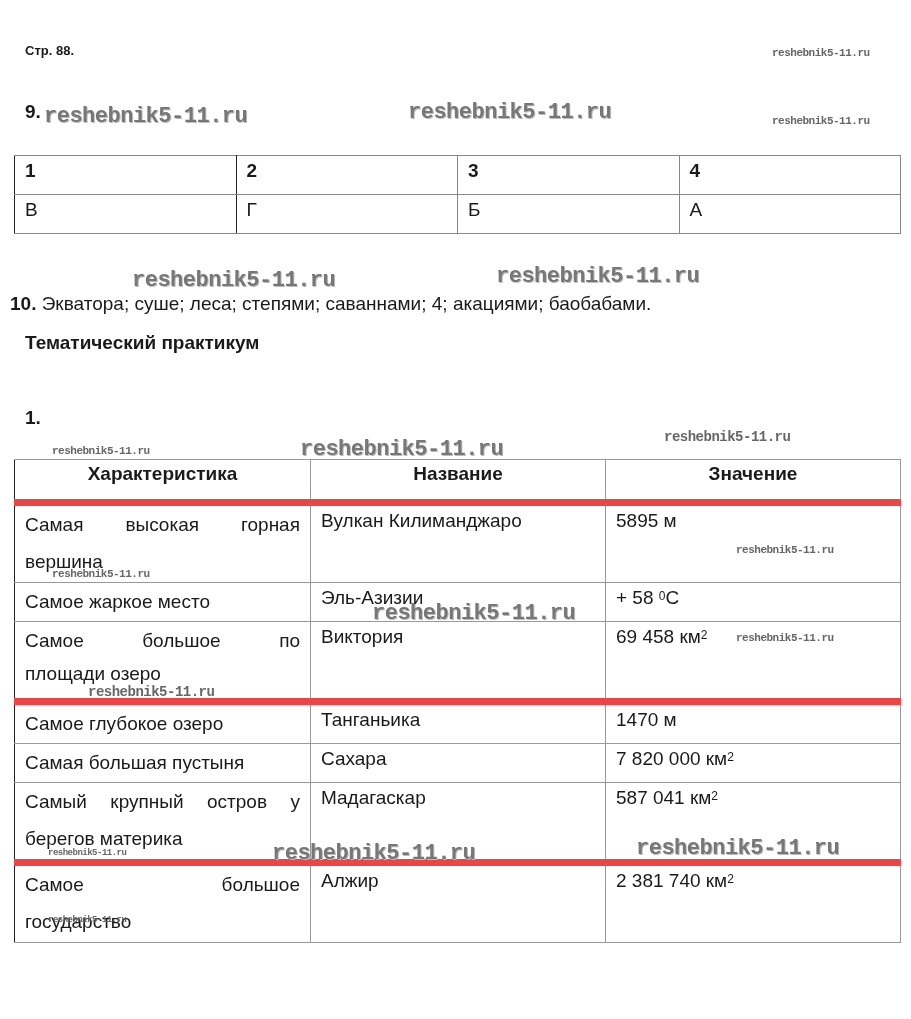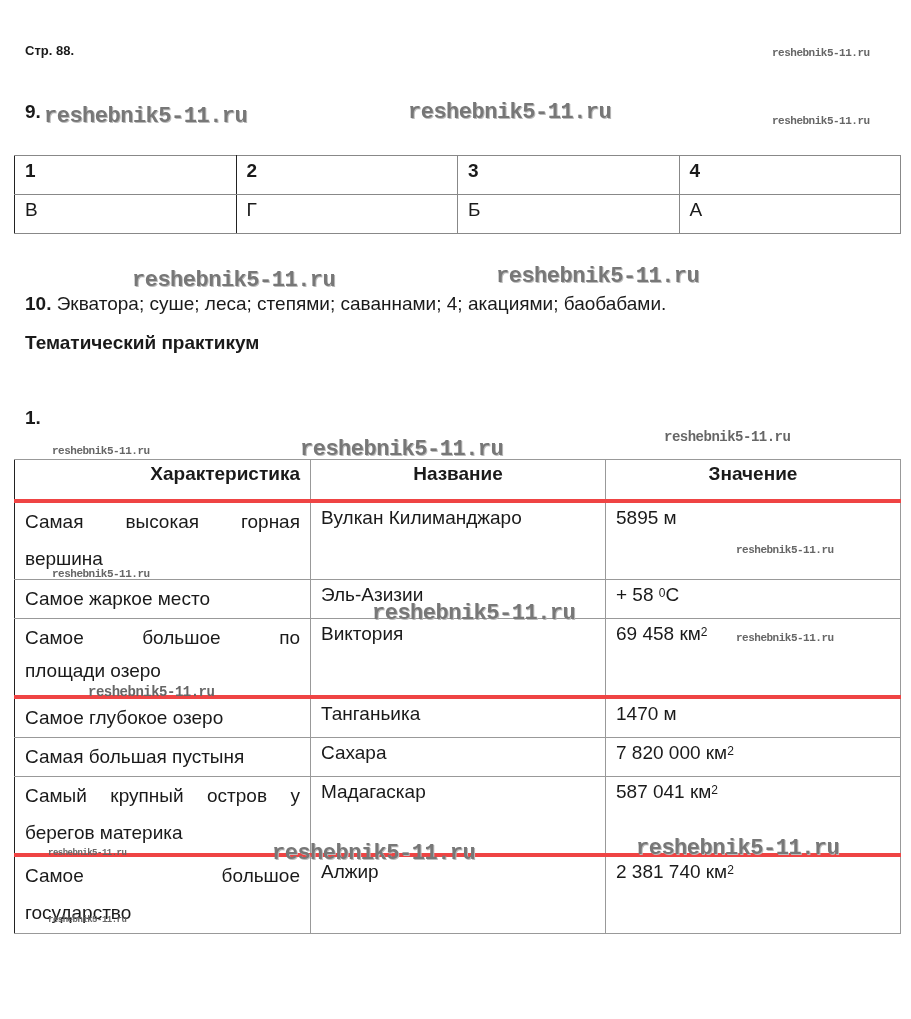--- a/index.html
+++ b/index.html
@@ -3,21 +3,21 @@
   <meta charset="utf-8">
   <style>
     html, body { margin: 0; padding: 0; background: #ffffff; }
     body {
       width: 911px; height: 1019px; position: relative; overflow: hidden;
       font-family: "Liberation Sans", sans-serif; color: #1a1a1a;
     }
     .abs { position: absolute; }
     .page-num { left: 25px; top: 43px; font-size: 13px; font-weight: bold; }
     .task9-num { left: 25px; top: 101px; font-size: 19px; font-weight: bold; }
-    .task10 { left: 25px; top: 293px; font-size: 19px; }
+    .task10 { left: 10px; top: 293px; font-size: 19px; }
     .task10 b { font-weight: bold; }
     .section-title { left: 25px; top: 332px; font-size: 19px; font-weight: bold; }
     .task1-num { left: 25px; top: 407px; font-size: 19px; font-weight: bold; }
 
     table { border-collapse: collapse; position: absolute; }
     .t9 { left: 14px; top: 155px; width: 887px; }
     .t9 td {
       border: 1px solid #888; padding: 4px 10px 0 10px; font-size: 19px;
       vertical-align: top; width: 25%;
     }
@@ -28,22 +28,22 @@
 
     .t1 { left: 14px; top: 459px; width: 887px; }
     .t1 th, .t1 td {
       border: 1px solid #999; font-size: 19px; vertical-align: top;
       padding: 3px 10px 0 10px;
     }
     .t1 th { font-weight: bold; text-align: center; height: 36px; padding-top: 3px; }
     .t1 td.c1 { width: 275px; text-align: justify; text-align-last: left; line-height: 37px; padding-top: 0; }
     .t1 td.c2 { width: 274px; line-height: 30px; padding-top: 0; margin-top: 32px; }
     .t1 td.c3 { line-height: 30px; padding-top: 0; margin-top: 31px; }
-    .t1 .first { border-left: 1px solid #222; text-align: right; }
-    .t1 tr.thick-top td { border-top: 4px solid #ef4444; }
+    .t1 .first { border-left: 1px solid #222; }
+    .t1 tr.thick-top td { border-top: 7px solid #ef4444; }
     sup { font-size: 12px; vertical-align: top; position: relative; top: -2px; }
     .justify-line { display: flex; justify-content: space-between; }
 
     .wm {
       position: absolute; font-family: Liberation Mono, monospace; font-weight: bold;
       color: #777; letter-spacing: -0.5px; white-space: nowrap;
       text-shadow: 1px 1px 0 #bbb;
     }
     .wm.big { font-size: 22px; }
     .wm.small { font-size: 11px; color: #666; text-shadow: none; }

